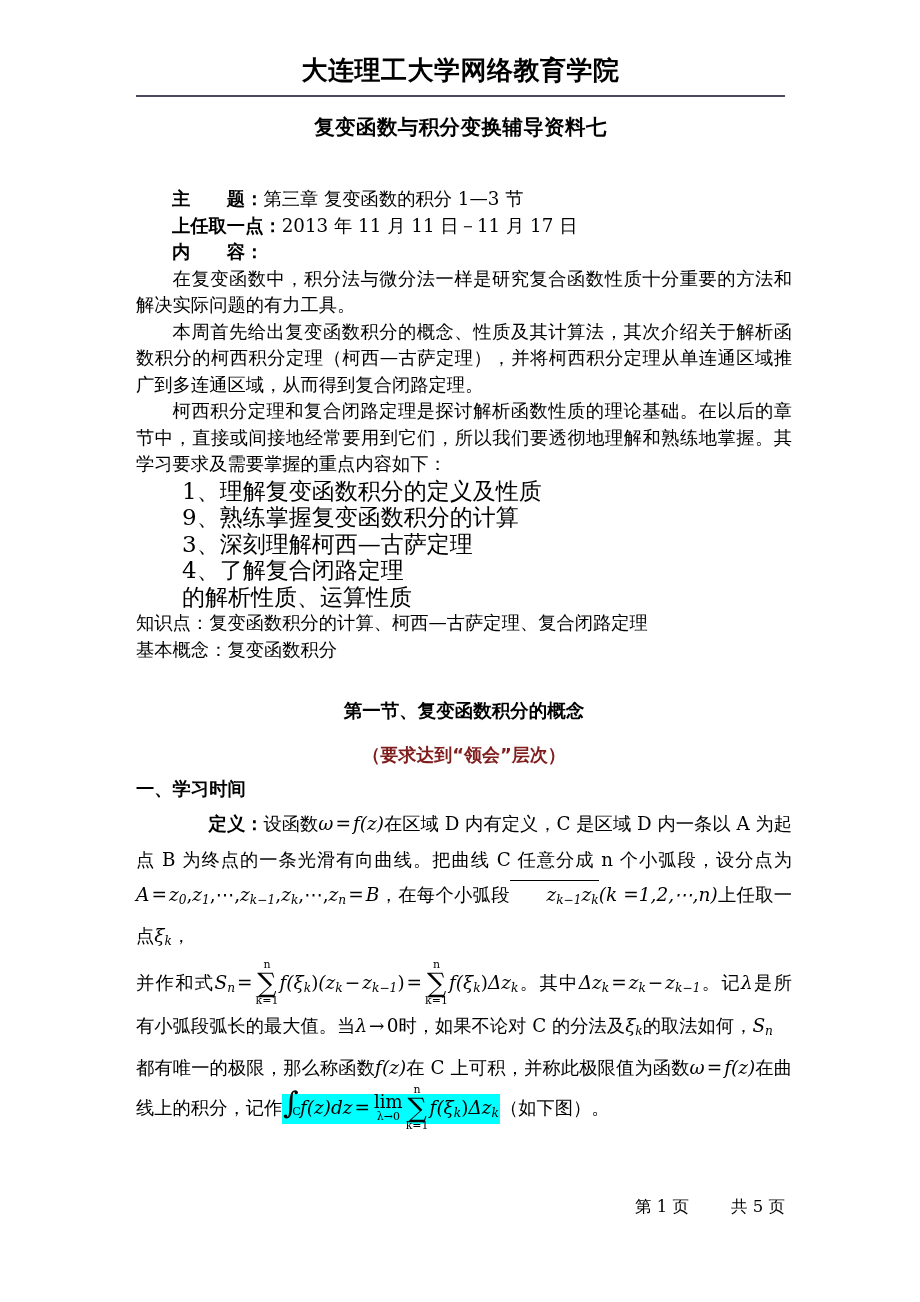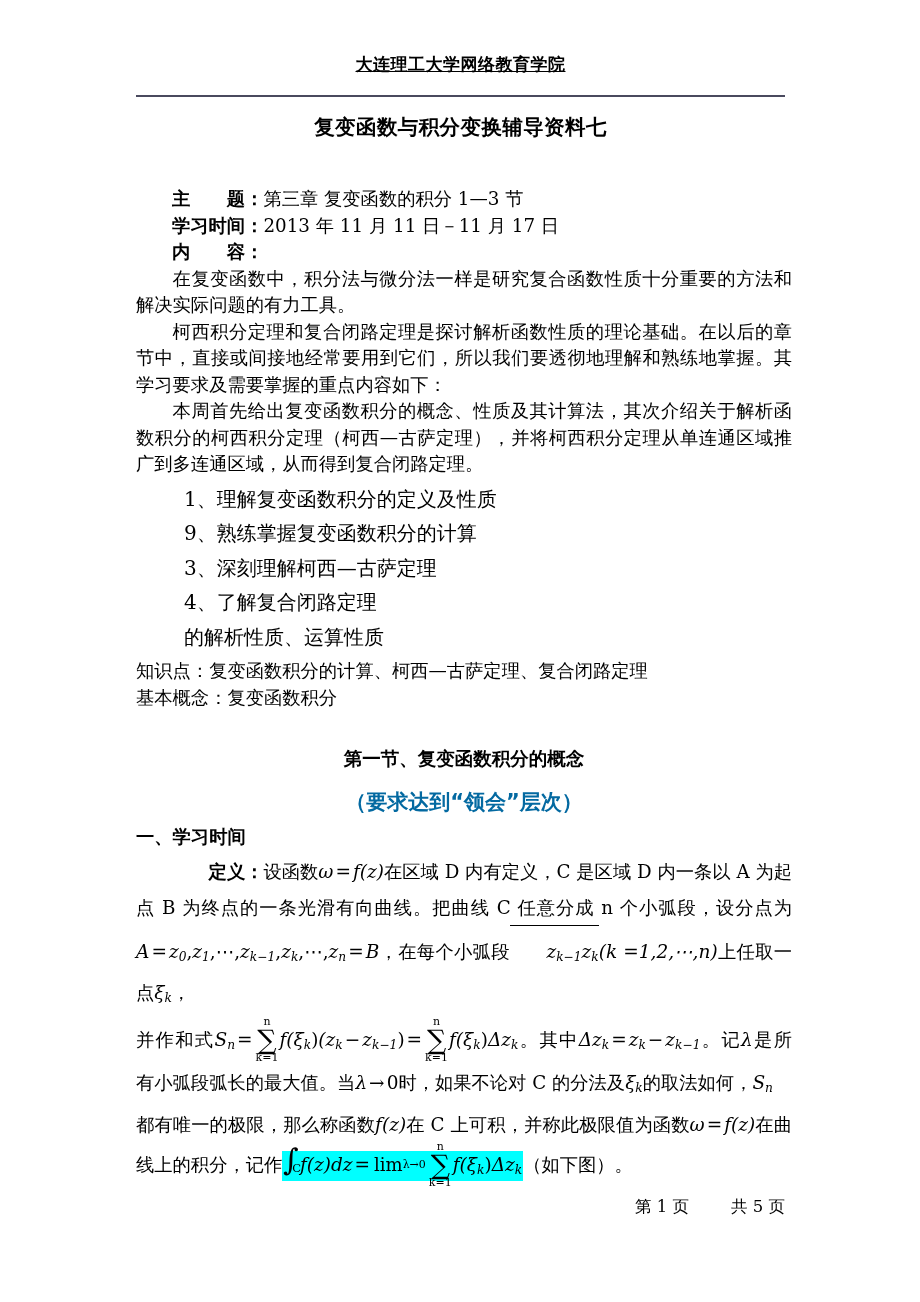--- a/index.html
+++ b/index.html
@@ -25,23 +25,22 @@
 
   
   .header-org {
     position: absolute;
     top: 53px;
     left: 136px;
     width: 649px;
     text-align: center;
     font-family: "DejaVu Sans", "Liberation Sans", sans-serif;
     font-weight: bold;
-    font-size: 17px;
+    font-size: 26px;
     letter-spacing: 0.5px;
-    text-decoration: underline;
   }
   .header-rule {
     position: absolute;
     top: 95px;
     left: 136px;
     width: 649px;
     height: 2px;
     background: #4a4a5e;
   }
 
@@ -89,44 +88,44 @@
     text-justify: inter-ideograph;
     text-indent: 2em;
   }
   p.flush {
     margin: 0;
     font-size: 18.3px;
     line-height: 26.5px;
     text-indent: 0;
   }
   p.listitem {
-    margin: 8px;
-    font-size: 20px;
+    margin: 0;
+    font-size: 23px;
     line-height: 26.5px;
     text-indent: 0;
     padding-left: 2em;
   }
 
   
   .sec-title {
     margin: 15px;
     text-align: center;
     font-family: "DejaVu Sans", "Liberation Sans", sans-serif;
     font-weight: bold;
     font-size: 18.5px;
     line-height: 30px;
   }
   .sec-sub {
     margin: 0;
     text-align: center;
     font-family: "DejaVu Sans", "Liberation Sans", sans-serif;
     font-weight: bold;
-    font-size: 21px;
+    font-size: 18px;
     line-height: 27px;
-    color: #0369a1;
+    color: #7f1d1d;
   }
   .sub-title {
     margin: 0;
     font-family: "DejaVu Sans", "Liberation Sans", sans-serif;
     font-weight: bold;
     font-size: 18.3px;
     line-height: 34px;
   }
 
   
@@ -150,21 +149,21 @@
     font-size: 18.5px;
   }
   .mo { padding: 0 2px; }
   sub {
     font-size: 0.66em;
     vertical-align: -0.28em;
     font-style: italic;
   }
   .overline {
     border-top: 1.3px solid #000;
-    padding-top: 16px;
+    padding-top: 4px;
     display: inline-block;
     line-height: 1.05;
   }
 
   
   .bigop {
     display: inline-flex;
     flex-direction: column;
     align-items: center;
     vertical-align: middle;
@@ -181,21 +180,21 @@
   }
   .bigop .lim.up { font-style: normal; }
   .bigop .sym {
     font-size: 27px;
     font-family: "DejaVu Serif", "Liberation Serif", serif;
     font-style: normal;
     line-height: 0.9;
   }
   .limop {
     display: inline-flex;
-    flex-direction: row;
+    flex-direction: column;
     align-items: center;
     vertical-align: middle;
     line-height: 1;
     margin: 0 2px;
     position: relative;
     top: -1px;
   }
   .limop .lw { font-size: 11px; font-style: normal; font-family: "DejaVu Serif","Liberation Serif",serif; }
   .limop .lt { font-size: 18px; font-style: normal; font-family: "DejaVu Serif","Liberation Serif",serif; }
 
@@ -246,29 +245,29 @@
   <div class="header-org">大连理工大学网络教育学院</div>
   <div class="header-rule"></div>
   <div class="doc-title">复变函数与积分变换辅导资料七</div>
 
   <div class="body-area">
 
     <div class="meta-line">
       <span class="meta-label">主　　题：</span><span class="meta-val">第三章  复变函数的积分 1—3 节</span>
     </div>
     <div class="meta-line">
-      <span class="meta-label">学习时间：</span><span class="meta-val">2013 年 11 月 11 日－11 月 17 日</span>
+      <span class="meta-label">上任取一点：</span><span class="meta-val">2013 年 11 月 11 日－11 月 17 日</span>
     </div>
     <div class="meta-line">
       <span class="meta-label">内　　容：</span>
     </div>
 
     <p class="para">在复变函数中，积分法与微分法一样是研究复合函数性质十分重要的方法和解决实际问题的有力工具。</p>
+    <p class="para">本周首先给出复变函数积分的概念、性质及其计算法，其次介绍关于解析函数积分的柯西积分定理（柯西—古萨定理），并将柯西积分定理从单连通区域推广到多连通区域，从而得到复合闭路定理。</p>
     <p class="para">柯西积分定理和复合闭路定理是探讨解析函数性质的理论基础。在以后的章节中，直接或间接地经常要用到它们，所以我们要透彻地理解和熟练地掌握。其学习要求及需要掌握的重点内容如下：</p>
-    <p class="para">本周首先给出复变函数积分的概念、性质及其计算法，其次介绍关于解析函数积分的柯西积分定理（柯西—古萨定理），并将柯西积分定理从单连通区域推广到多连通区域，从而得到复合闭路定理。</p>
 
     <p class="listitem">1、理解复变函数积分的定义及性质</p>
     <p class="listitem">9、熟练掌握复变函数积分的计算</p>
     <p class="listitem">3、深刻理解柯西—古萨定理</p>
     <p class="listitem">4、了解复合闭路定理</p>
     <p class="listitem">的解析性质、运算性质</p>
 
     <p class="flush">知识点：复变函数积分的计算、柯西—古萨定理、复合闭路定理</p>
     <p class="flush">基本概念：复变函数积分</p>
 

